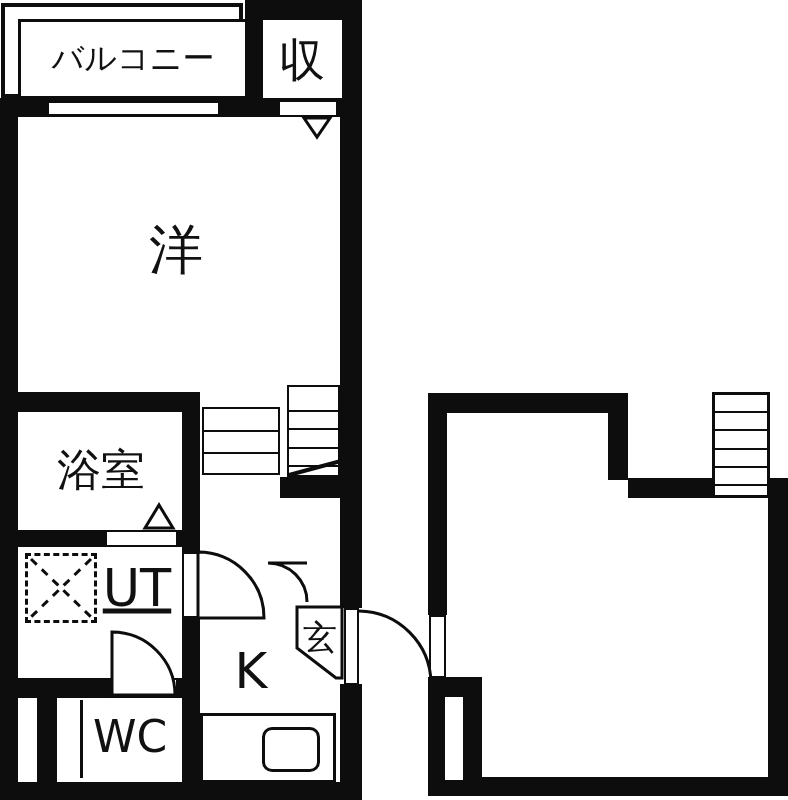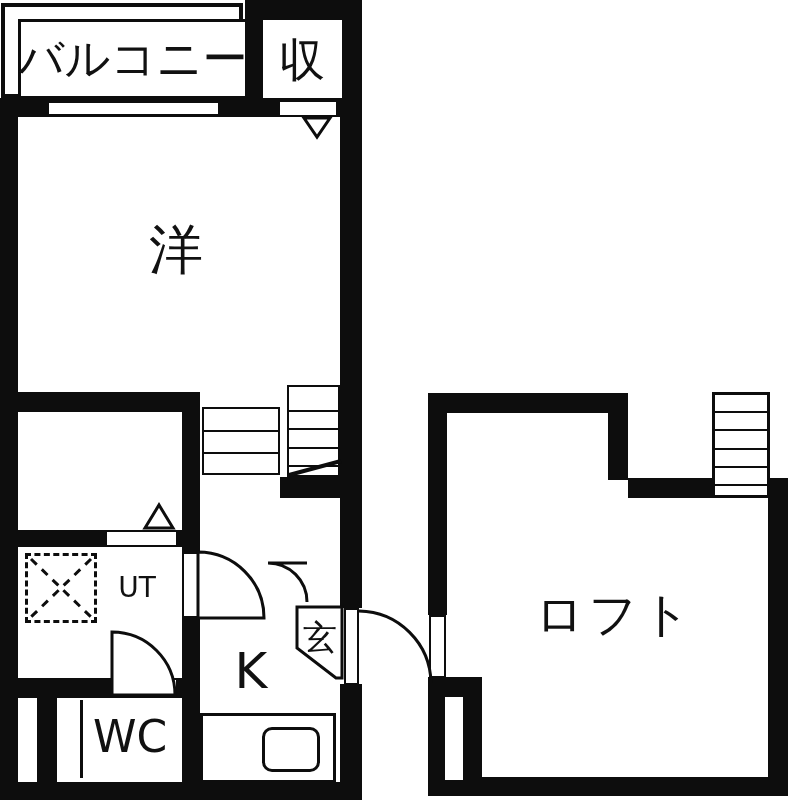--- a/index.html
+++ b/index.html
@@ -91,22 +91,22 @@
     <path d="M359,611 A73,73 0 0 1 431,683" fill="none" stroke="#0d0d0d" stroke-width="3"></path>
 
     <path d="M289,475 L341,461" stroke="#0d0d0d" stroke-width="4" fill="none"></path>
 
     <polygon points="304,118 330,118 317,137" fill="#ffffff" stroke="#0d0d0d" stroke-width="3"></polygon>
     <polygon points="145,528 173,528 159,505" fill="#ffffff" stroke="#0d0d0d" stroke-width="3"></polygon>
 
     <path d="M31,559 L91,617 M91,559 L31,617" stroke="#0d0d0d" stroke-width="3" stroke-dasharray="8 7" fill="none"></path>
   </svg>
 
-  <div class="label" style="left:133px;top:58px;font-size:45px;">バルコニー</div>
+  <div class="label" style="left:133px;top:58px;font-size:32px;">バルコニー</div>
   <div class="label" style="left:302px;top:60px;font-size:46px;">収</div>
   <div class="label" style="left:176px;top:250px;font-size:54px;">洋</div>
-  <div class="label" style="left:137px;top:588px;font-size:28px;">UT</div>
+  <div class="label" style="left:101px;top:470px;font-size:44px;">浴室</div>
+  <div class="label" style="left:137px;top:588px;font-size:51px;text-decoration:underline;">UT</div>
   <div class="label" style="left:130px;top:737px;font-size:44px;">WC</div>
   <div class="label" style="left:251px;top:671px;font-size:50px;">K</div>
   <div class="label" style="left:320px;top:637px;font-size:34px;">玄</div>
-  <div class="label" style="left:615px;top:614px;font-size:48px;letter-spacing:4px;">ロフト</div>
 
 </div>
 
 </body></html>

